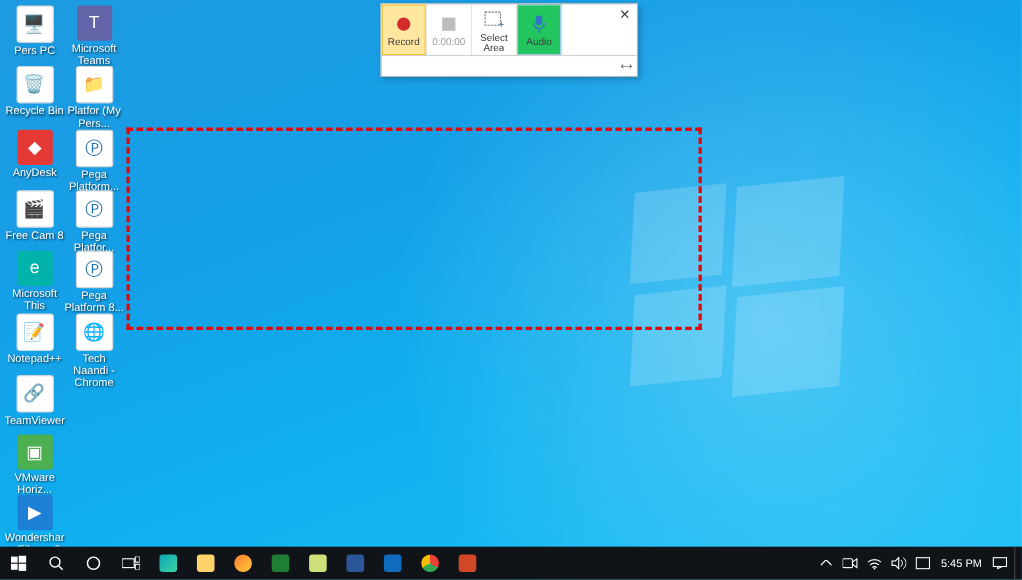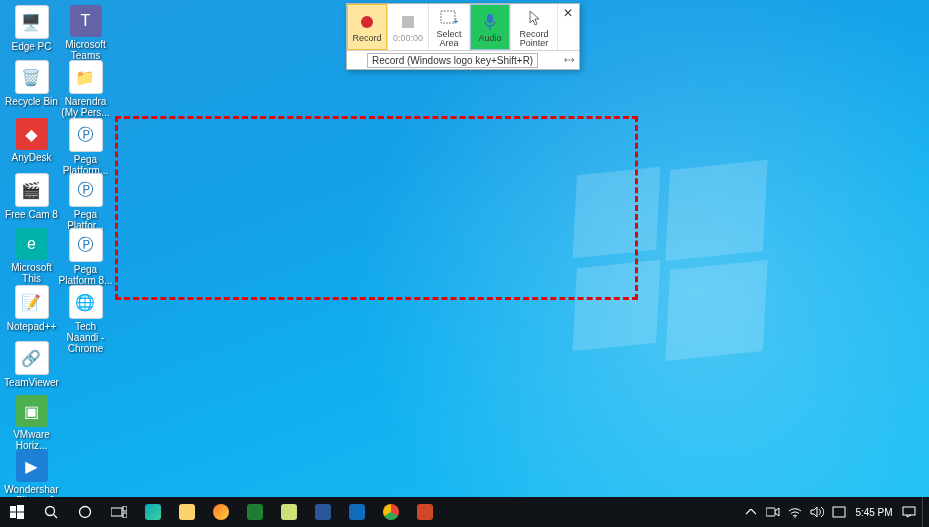--- a/index.html
+++ b/index.html
@@ -79,21 +79,21 @@
 
   <div id="winlogo">
     <span class="tl"></span>
       <span class="tr"></span>
       <span class="bl"></span>
       <span class="br"></span>
   </div>
 
   <div class="dicon" id="ic-thispc">
     <div class="ic white">🖥️</div>
-    <div class="lbl">Edge PC</div>
+    <div class="lbl">Pers PC</div>
   </div>
   <div class="dicon" id="ic-recycle">
     <div class="ic white">🗑️</div>
     <div class="lbl">Recycle Bin</div>
   </div>
   <div class="dicon" id="ic-anydesk">
     <div class="ic red">◆</div>
     <div class="lbl">AnyDesk</div>
   </div>
   <div class="dicon" id="ic-freecam">
@@ -120,21 +120,21 @@
     <div class="ic blue">▶</div>
     <div class="lbl">Wondershare Filmora9</div>
   </div>
 
   <div class="dicon" id="ic-teams">
     <div class="ic purple">T</div>
     <div class="lbl">Microsoft Teams</div>
   </div>
   <div class="dicon" id="ic-narendra">
     <div class="ic white">📁</div>
-    <div class="lbl">Narendra (My Pers...</div>
+    <div class="lbl">Platfor (My Pers...</div>
   </div>
   <div class="dicon" id="ic-pega1">
     <div class="ic white">Ⓟ</div>
     <div class="lbl">Pega Platform...</div>
   </div>
   <div class="dicon" id="ic-pega2">
     <div class="ic white">Ⓟ</div>
     <div class="lbl">Pega Platfor...</div>
   </div>
   <div class="dicon" id="ic-pega3">
@@ -178,32 +178,23 @@
       <div class="tbbtn on">
         <div class="glyph">
           <svg width="14" height="18">
               <rect x="4" y="1" width="6" height="9" rx="3" fill="#3573c6"></rect>
               <path d="M2 8 a5 5 0 0 0 10 0" fill="none" stroke="#3573c6" stroke-width="1.3"></path>
               <line x1="7" y1="13" x2="7" y2="17" stroke="#3573c6" stroke-width="1.3"></line>
             </svg>
         </div>
         <div class="cap">Audio</div>
       </div>
-      <div class="tbbtn" style="width:46px">
-        <div class="glyph">
-          <svg width="16" height="18">
-              <path d="M4 2 L4 14 L7 11 L9 16 L11 15 L9 10 L13 10 Z" fill="none" stroke="#6a6a6a" stroke-width="1"></path>
-            </svg>
-        </div>
-        <div class="cap">Record Pointer</div>
-      </div>
       <div id="close">✕</div>
     </div>
     <div id="tooltiprow">
-      <div id="tooltip">Record (Windows logo key+Shift+R)</div>
       <div id="expand">⤢</div>
     </div>
   </div>
 
   <div id="taskbar">
     <div class="tbitem">
       <svg width="14" height="14">
         <rect x="0" y="1" width="6" height="5.5" fill="#fff"></rect>
           <rect x="7" y="0" width="7" height="6.5" fill="#fff"></rect>
         <rect x="0" y="7.5" width="6" height="5.5" fill="#fff"></rect>

